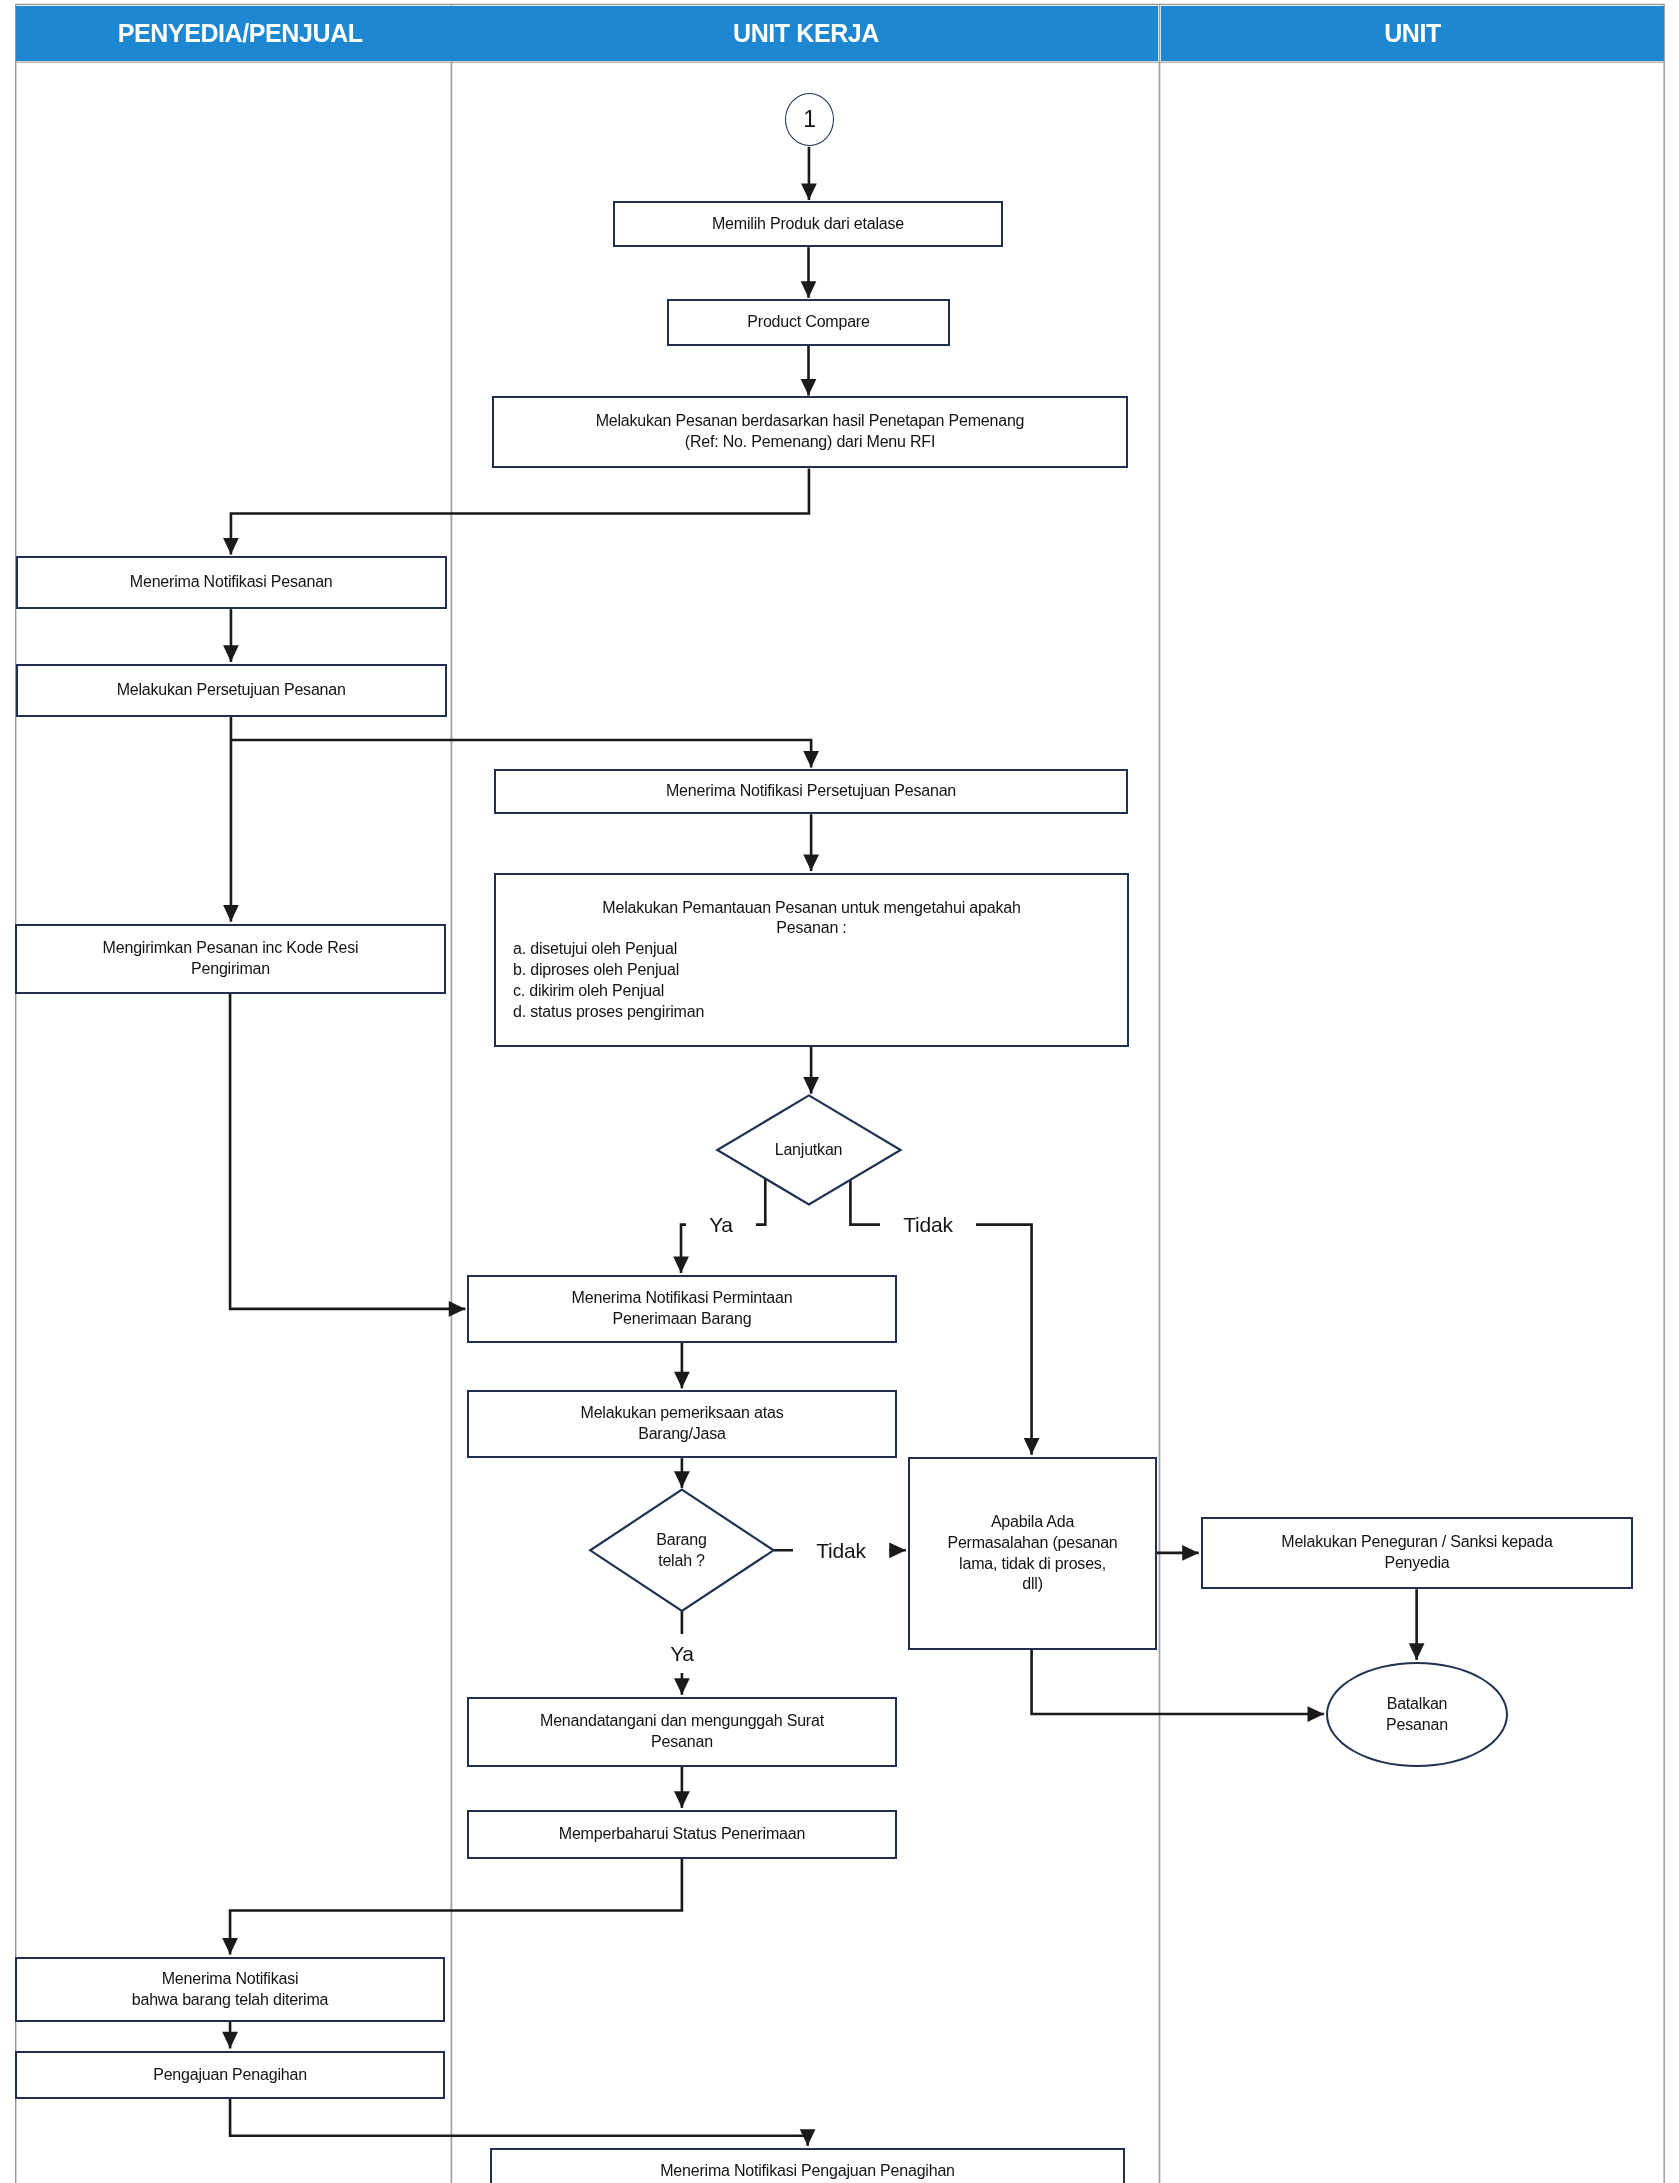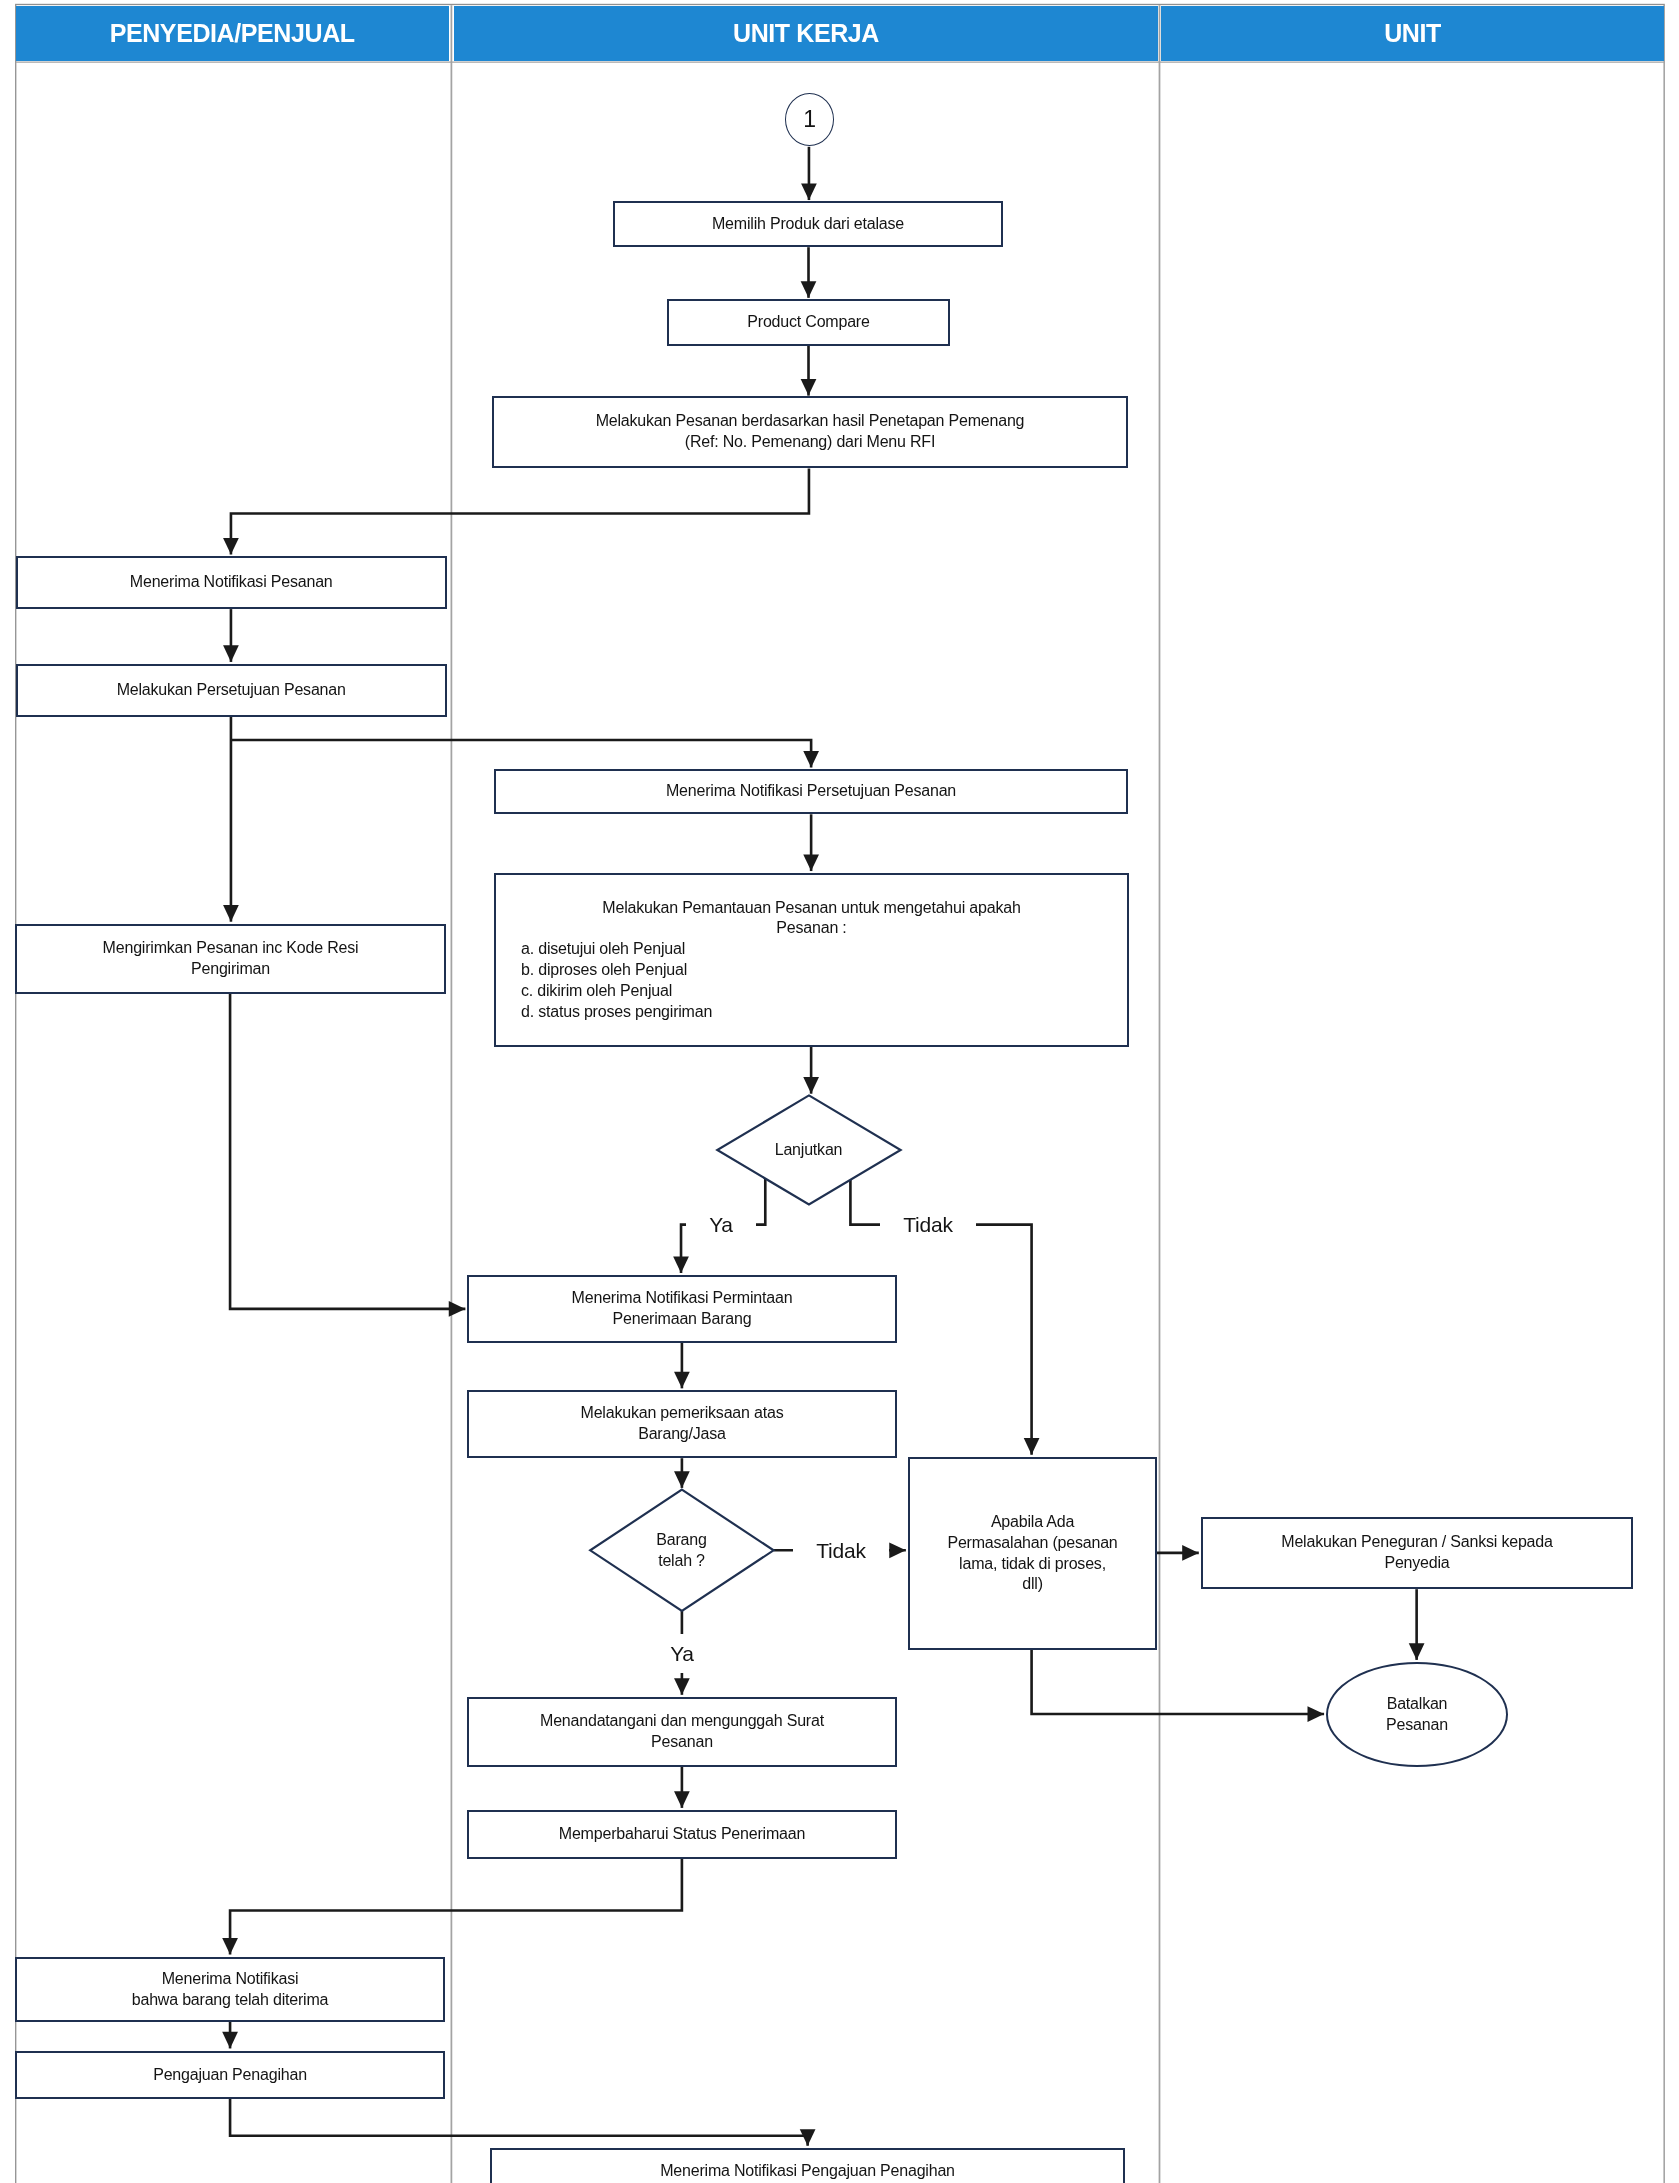--- a/index.html
+++ b/index.html
@@ -32,21 +32,21 @@
   .ellipse{border-radius:50%;}
   .no-border{border:none;background:transparent;}
   .edge-label{
     position:absolute;
     background:#ffffff;
     display:flex;align-items:center;justify-content:center;
     font-size:21px;letter-spacing:-0.2px;
     white-space:nowrap;
   }
   .g-title{width:100%;text-align:center;white-space:pre-line;}
-  .g-items{width:100%;text-align:left;white-space:pre-line;padding:0 0 0 25px;box-sizing:border-box;}
+  .g-items{width:100%;text-align:left;white-space:pre-line;padding:0 0 0 17px;box-sizing:border-box;}
   .circle-label{font-size:23px;}
 </style>
 </head>
 <body>
 
 <div id="canvas">
 
   <svg id="wires" viewBox="0 0 3846 7041">
     <defs>
       <marker id="arr" viewBox="0 0 40 40" markerWidth="46" markerHeight="40" refX="38" refY="20" orient="auto" markerUnits="userSpaceOnUse">
@@ -89,21 +89,21 @@
       <path d="M1850 5876 V5985 H527 V6056" marker-end="url(#arr)"></path>
       <path d="M527 6230 V6308 H1847 V6341" marker-end="url(#arr)"></path>
       <path d="M1847 6515 V6607 H527 V6668" marker-end="url(#arr)"></path>
       <path d="M527 6812 V6846" marker-end="url(#arr)"></path>
     </g>
 
     <polygon points="1853,2509 2063,2634 1853,2759 1643,2634" fill="#ffffff" stroke="#1F3050" stroke-width="5"></polygon>
     <polygon points="1562,3412 1772,3551 1562,3690 1352,3551" fill="#ffffff" stroke="#1F3050" stroke-width="5"></polygon>
   </svg>
 
-  <div class="lane-header" style="left:15.7px;top:5.7px;width:433px;height:55px;">
+  <div class="lane-header" style="left:15.7px;top:5.7px;width:433px;height:55px;padding-left:8px;">
     <span>PENYEDIA/PENJUAL</span>
   </div>
   <div class="lane-header" style="left:454px;top:5.7px;width:704px;height:55px;">
     <span>UNIT KERJA</span>
   </div>
   <div class="lane-header" style="left:1161px;top:5.7px;width:503px;height:55px;">
     <span>UNIT</span>
   </div>
 
   <div class="node ellipse circle-label" style="left:785px;top:93px;width:49px;height:53px;border-width:1.7px;">

